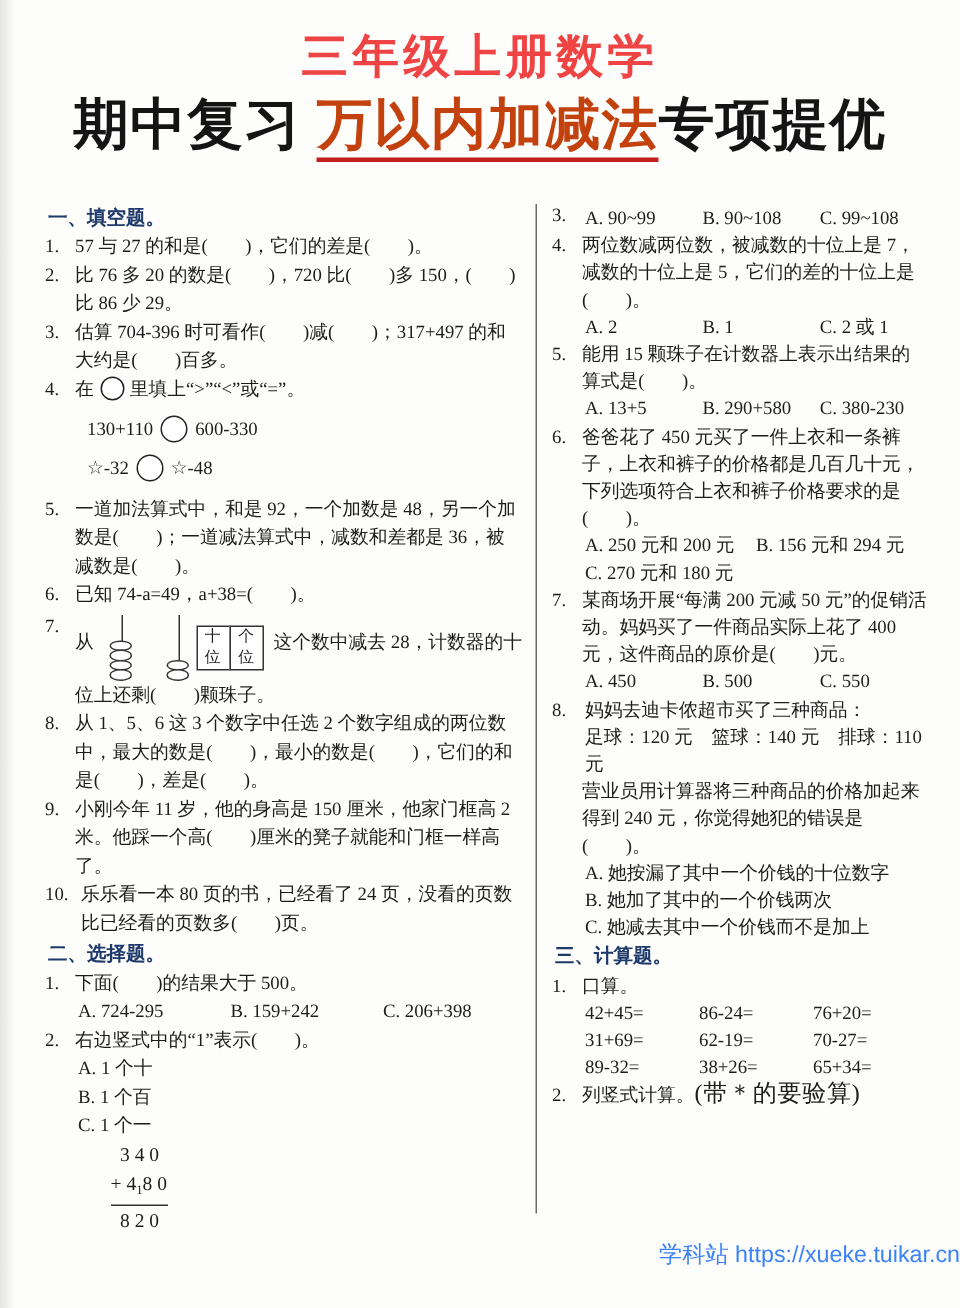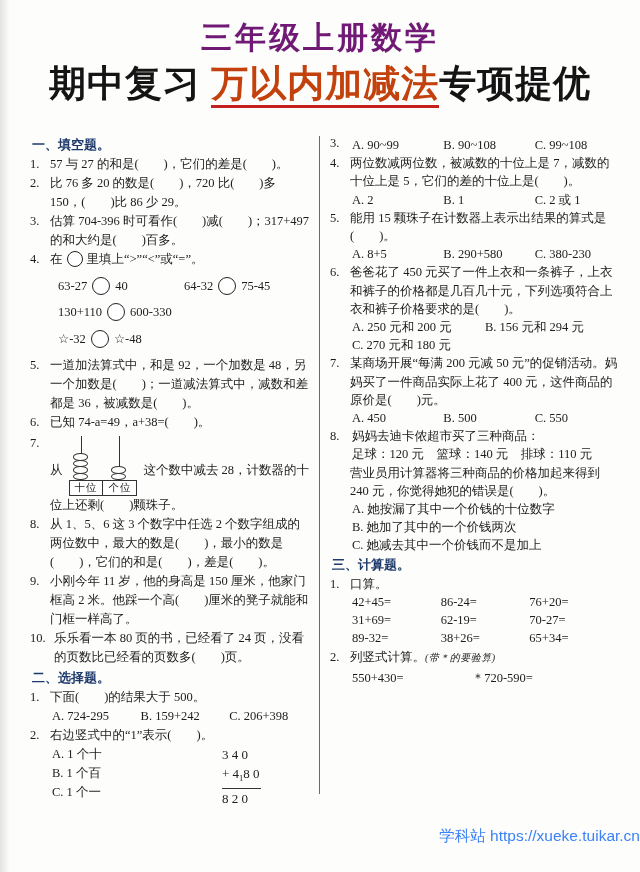--- a/index.html
+++ b/index.html
@@ -14,21 +14,21 @@
     color: #1c1c1c;
   }
   .page::before {
     content: ""; position: absolute; left: 0; top: 0; bottom: 0; width: 10px;
     background: linear-gradient(to right, rgba(0,0,0,0.10), rgba(0,0,0,0));
     pointer-events: none;
   }
   
   .hdr { text-align: center; padding-top: 18px; }
   .title1 {
-    color: #701a75; font-size: 31px; font-weight: bold; letter-spacing: 3px;
+    color: #ef4444; font-size: 31px; font-weight: bold; letter-spacing: 3px;
     line-height: 40px;
     text-align: center;
   }
   .title2 {
     font-size: 37px; font-weight: bold; color: #141414; line-height: 48px;
     letter-spacing: 1px; margin-top: 2px; white-space: nowrap;
   }
   .title2 .hl {
     color: #c2410c;
     border-bottom: 3px solid #c42020;
@@ -58,21 +58,21 @@
   }
   .pair-row { display: flex; padding-left: 8px; margin: 7.5px 0; }
   .pair-row .pair:first-child { flex: 0 0 50%; }
   .sq {
     display: inline-block; width: 22px; height: 16px;
     border: 1.2px solid #222; vertical-align: -3px; margin: 0 4px; background: #fff;
   }
   
   .q7line1 { display: flex; align-items: flex-end; }
   .q7line1 .side-txt { white-space: nowrap; margin-bottom: 16px; }
-  .abacus { display: inline-flex; flex-direction: column; margin: 2px 6px 0 6px; }
+  .abacus { display: inline-flex; flex-direction: row; align-items: center; margin: 2px 6px 0 6px; }
   .rods { display: flex; gap: 14px; align-items: flex-end; height: 44px; }
   .rod { position: relative; width: 24px; height: 44px; display: flex; flex-direction: column; justify-content: flex-end; align-items: center; }
   .rod::before { content: ""; position: absolute; left: 50%; top: 0; bottom: 0; width: 1.5px; background: #333; }
   .bead {
     width: 15px; height: 7.5px; border: 1.4px solid #333; border-radius: 50%;
     background: #fff; z-index: 1; margin-top: -1px;
   }
   .plates { display: flex; }
   .plate {
     border: 1.1px solid #333; background: #fff; font-size: 10.5px; line-height: 14px;
@@ -80,32 +80,32 @@
   }
   .plate + .plate { margin-left: -1.1px; }
   
   .opts3 { display: flex; padding-left: 2px; }
   .opts3 .opt { flex: 1 1 33%; }
   .opts3 .opt:last-child { flex: 1 1 30%; }
   .opts2 { display: flex; padding-left: 2px; }
   .opts2 .opt { flex: 1 1 50%; }
   .opt-line { display: block; padding-left: 2px; }
   
-  .q2body { display: flex; justify-content: space-between; padding-left: 2px; }
+  .q2body { display: flex; justify-content: space-between; padding-left: 2px; flex-direction: column; }
   .q2opts .opt-line { padding-left: 0; }
-  .vcalc { width: 88px; text-align: left; padding-right: 6px; line-height: 19px; font-size: 13px; }
+  .vcalc { width: 88px; text-align: center; padding-right: 6px; line-height: 19px; font-size: 13px; }
   .vcalc .vrow2 { border-bottom: 1.2px solid #333; display: inline-block; padding: 0 1px 0 0; }
   .vcalc sub { font-size: 8.5px; vertical-align: -3px; }
   .vrow { display: block; }
   
   .oral-row { display: flex; padding-left: 2px; }
   .oral-row span { flex: 1 1 33%; }
   .vert-exprs { display: flex; padding-left: 2px; }
   .vert-exprs span { flex: 0 0 45%; }
-  .note { font-style: italic; font-size: 10px; letter-spacing: 0.5px; }
+  .note { font-size: 16px; letter-spacing: 0.5px; }
   
   .footer {
     position: absolute; left: 0; right: 0; bottom: 25px;
     text-align: right; color: #3b82f6; font-size: 15.5px;
     font-family: "Liberation Sans", "DejaVu Sans", sans-serif;
   }
   .mt2 { margin-top: 2px; }
 </style>
 </head>
 <body>
@@ -134,24 +134,20 @@
 
       <div class="item">
         <span class="num">3.</span>
         <span class="txt">估算 704-396 时可看作(　　)减(　　)；317+497 的和大约是(　　)百多。</span>
       </div>
 
       <div class="item">
         <span class="num">4.</span>
         <span class="txt">
           <span>在</span><span class="inline-circle"></span><span>里填上“&gt;”“&lt;”或“=”。</span>
-          <span class="pair-row">
-            <span class="pair"><span>63-27</span><span class="cmp-circle"></span><span>40</span></span>
-            <span class="pair"><span>64-32</span><span class="cmp-circle"></span><span>75-45</span></span>
-          </span>
           <span class="pair-row">
             <span class="pair"><span>130+110</span><span class="cmp-circle"></span><span>600-330</span></span>
           </span>
           <span class="pair-row">
             <span class="pair"><span>☆-32</span><span class="cmp-circle"></span><span>☆-48</span></span>
           </span>
         </span>
       </div>
 
       <div class="item">
@@ -267,21 +263,21 @@
             <span class="opt">C. 2 或 1</span>
           </span>
         </span>
       </div>
 
       <div class="item">
         <span class="num">5.</span>
         <span class="txt">
           <span>能用 15 颗珠子在计数器上表示出结果的算式是(　　)。</span>
           <span class="opts3">
-            <span class="opt">A. 8+5</span>
+            <span class="opt">A. 13+5</span>
             <span class="opt">B. 290+580</span>
             <span class="opt">C. 380-230</span>
           </span>
         </span>
       </div>
 
       <div class="item">
         <span class="num">6.</span>
         <span class="txt">
           <span>爸爸花了 450 元买了一件上衣和一条裤子，上衣和裤子的价格都是几百几十元，下列选项符合上衣和裤子价格要求的是(　　)。</span>
@@ -338,24 +334,20 @@
             <span>38+26=</span>
             <span>65+34=</span>
           </span>
         </span>
       </div>
 
       <div class="item">
         <span class="num">2.</span>
         <span class="txt">
           <span>列竖式计算。</span><span class="note">(带＊的要验算)</span>
-          <span class="vert-exprs mt2">
-            <span>550+430=</span>
-            <span>＊720-590=</span>
-          </span>
         </span>
       </div>
 
     </div>
   </div>
 
   <div class="footer">学科站 https://xueke.tuikar.cn</div>
 </div>
 
 </body></html>

